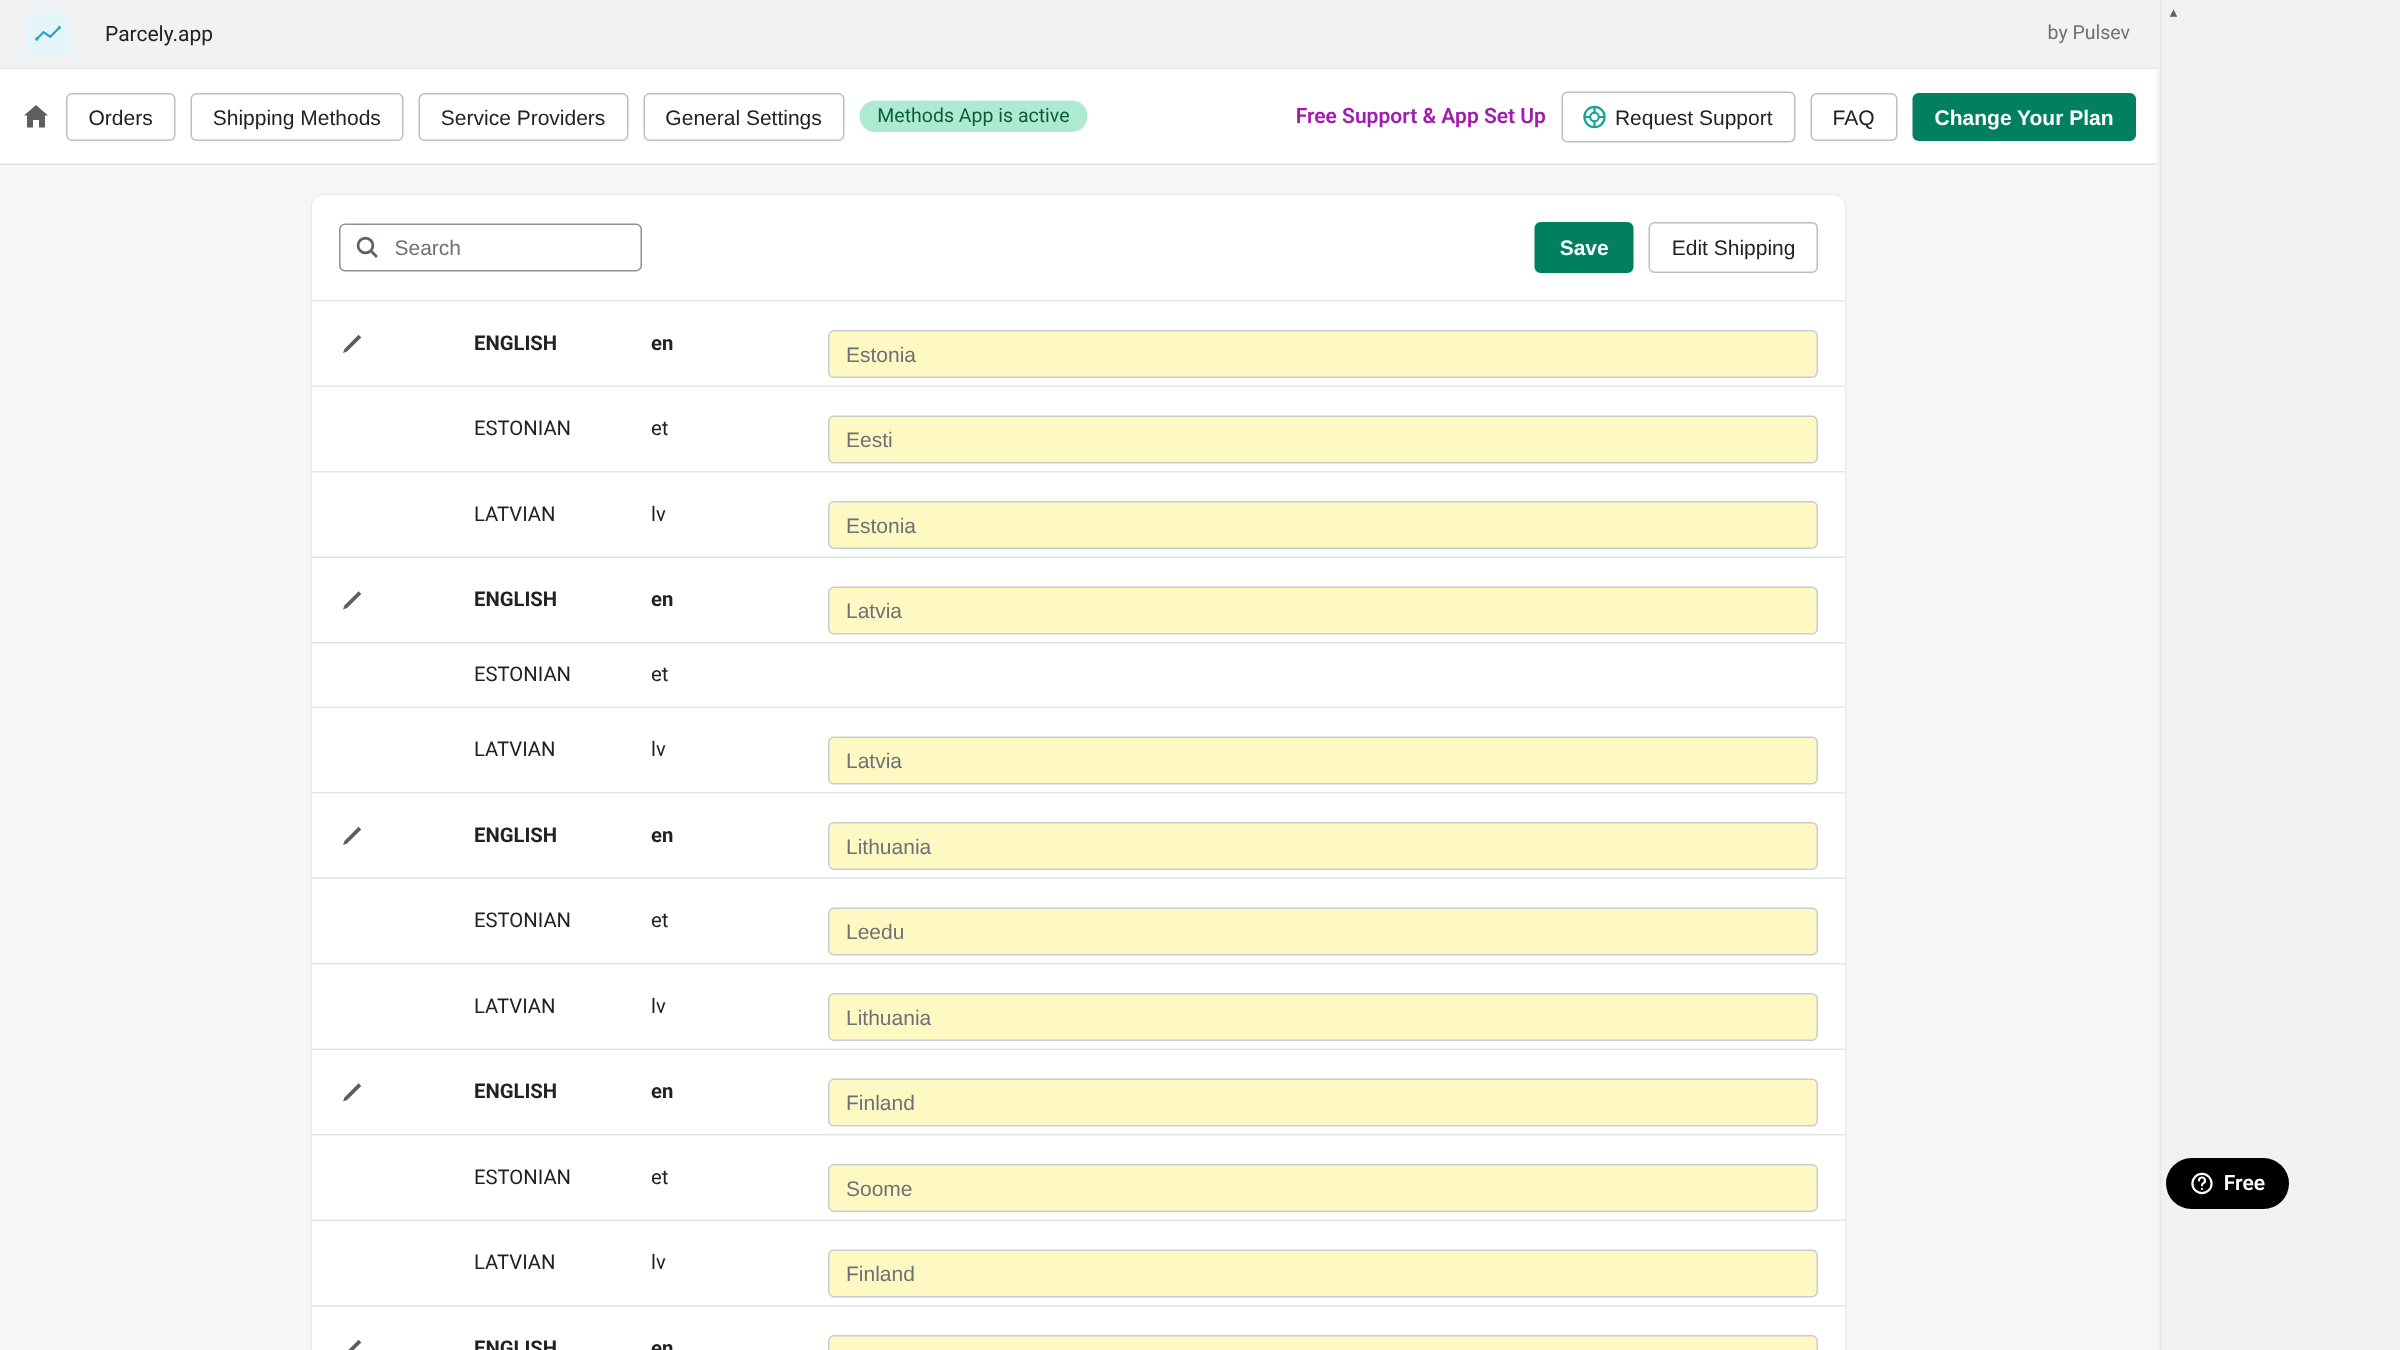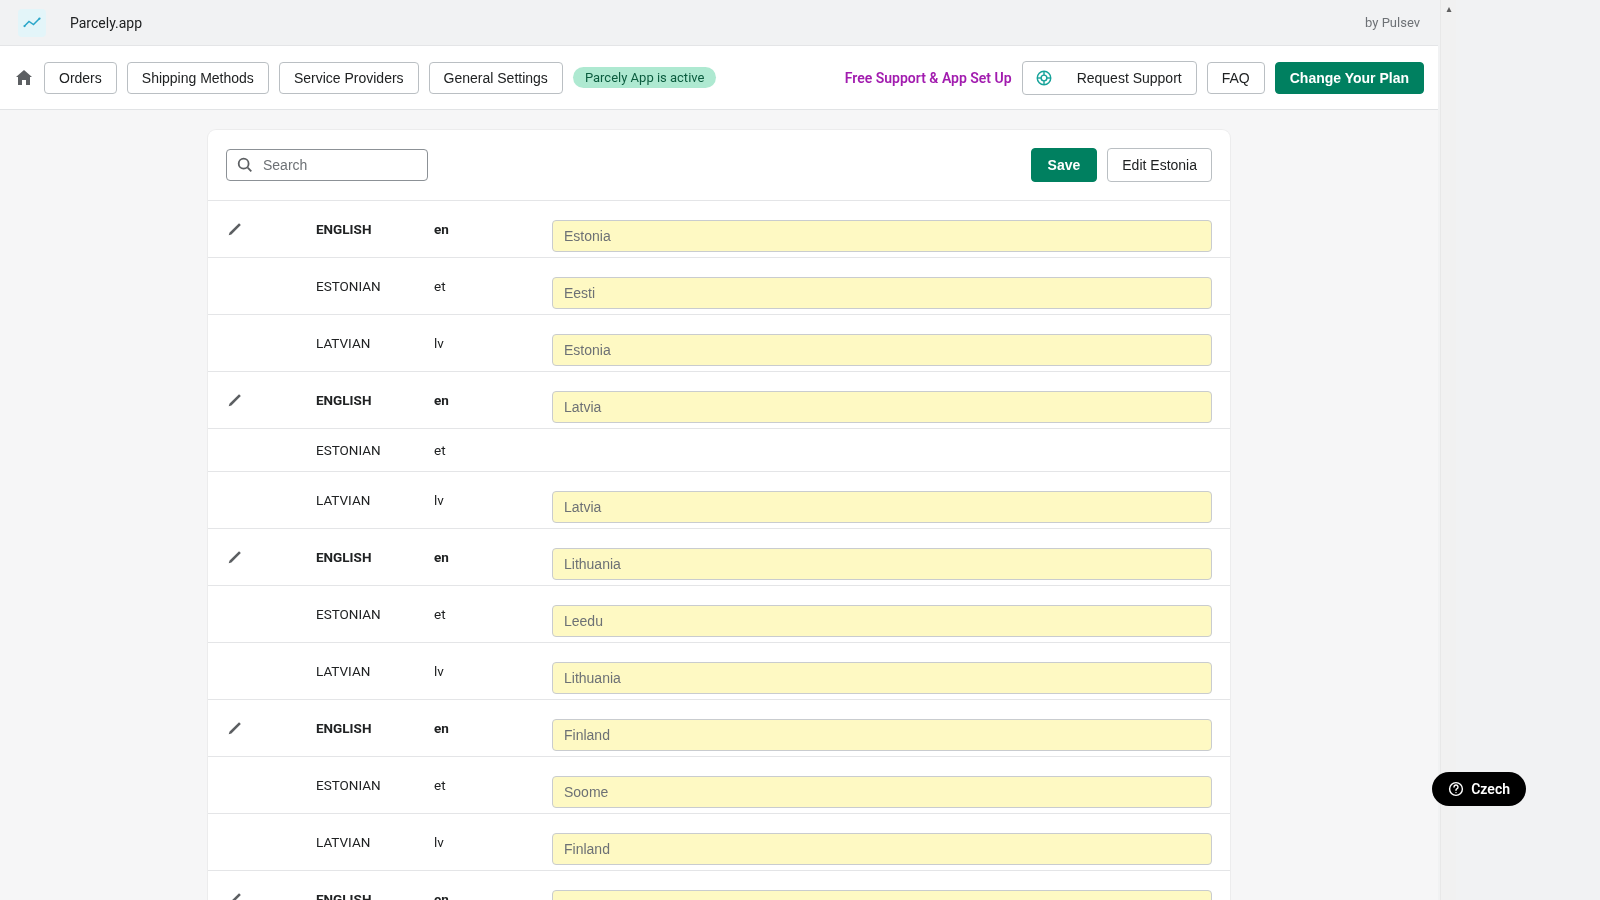--- a/index.html
+++ b/index.html
@@ -80,21 +80,21 @@
     border-radius: 12px;
     padding: 3px 12px;
     font-size: 13px;
   }
   .support-text {
     font-weight: 600;
     font-size: 14px;
     color: #a21caf;
   }
   .nav-btn.with-icon {
-    display: flex; align-items: center; gap: 24px; padding-left: 12px;
+    display: flex; align-items: center; gap: 5px; padding-left: 12px;
   }
   .nav-btn.primary {
     background: #008060;
     border-color: #008060;
     color: #fff;
     font-weight: 600;
   }
   .support-icon { width: 18px; height: 18px; color: #17a39a; }
 
   
@@ -263,21 +263,21 @@
   <div class="navbar">
     <div class="home-btn">
       <svg width="20" height="20" viewBox="0 0 20 20" fill="#5c5f62">
             <path d="M10 2 L18 9 L16 9 L16 17 L12 17 L12 12 L8 12 L8 17 L4 17 L4 9 L2 9 Z"></path>
           </svg>
     </div>
     <button class="nav-btn">Orders</button>
     <button class="nav-btn">Shipping Methods</button>
     <button class="nav-btn">Service Providers</button>
     <button class="nav-btn">General Settings</button>
-    <span class="status-pill">Parcely App is active</span>
+    <span class="status-pill">Methods App is active</span>
 
     <div class="nav-right">
       <span class="support-text">Free Support &amp; App Set Up</span>
       <button class="nav-btn with-icon">
         <svg class="support-icon" viewBox="0 0 20 20" fill="none" stroke="currentColor" stroke-width="1.6">
               <circle cx="10" cy="10" r="7.5"></circle>
               <circle cx="10" cy="10" r="3.2"></circle>
               <line x1="10" y1="2.5" x2="10" y2="6.8"></line>
               <line x1="10" y1="13.2" x2="10" y2="17.5"></line>
               <line x1="2.5" y1="10" x2="6.8" y2="10"></line>
@@ -296,21 +296,21 @@
       <div class="card-toolbar">
         <div class="search-wrap">
           <svg viewBox="0 0 20 20" fill="none" stroke="currentColor" stroke-width="2">
                 <circle cx="8.5" cy="8.5" r="5.5"></circle>
                 <line x1="13" y1="13" x2="17" y2="17"></line>
               </svg>
           <input class="search-input" placeholder="Search" style="">
         </div>
         <div class="toolbar-spacer"></div>
         <button class="btn-primary" style="padding:8px 16px">Save</button>
-        <button class="btn-secondary">Edit Estonia</button>
+        <button class="btn-secondary">Edit Shipping</button>
       </div>
 
       <div id="rows-container">
             <div class="row head">
               <div class="col-edit">
                 <svg class="edit-icon" viewBox="0 0 20 20" fill="#5c5f62">
                   <path d="M14.5 3.5l2 2L6 16l-3 1 1-3L14.5 3.5zM13 5l2 2"></path>
                 </svg>
               </div>
               <div class="col-lang">ENGLISH</div>
@@ -414,14 +414,14 @@
   <div class="scroll-arrow">▴</div>
 </div>
 </div>
 
 <div class="help-pill">
   <svg viewBox="0 0 20 20" fill="none" stroke="#fff" stroke-width="1.8">
       <circle cx="10" cy="10" r="8"></circle>
       <path d="M7.5 7.5a2.5 2.5 0 1 1 3.5 2.3c-.8.4-1 .9-1 1.7" stroke-linecap="round"></path>
       <circle cx="10" cy="14.5" r="0.9" fill="#fff" stroke="none"></circle>
     </svg>
-  <span>Czech</span>
+  <span>Free</span>
 </div>
 
 </body></html>

